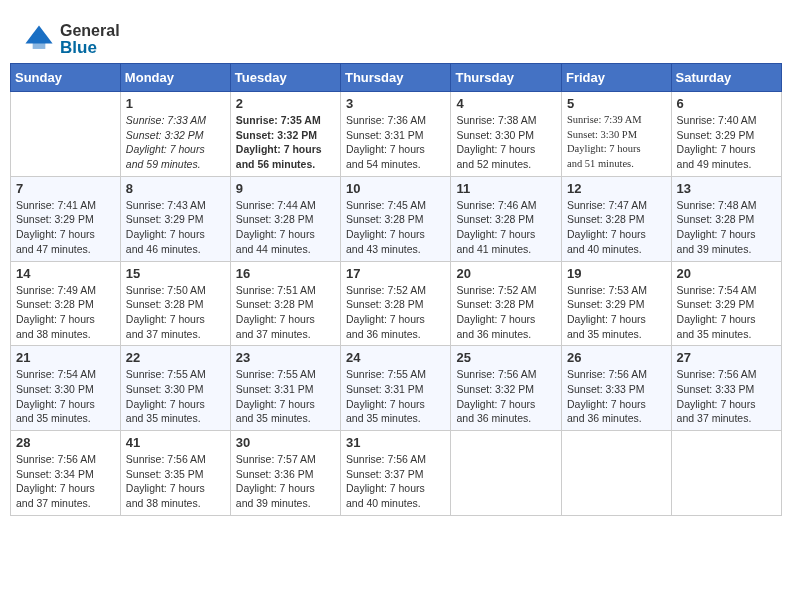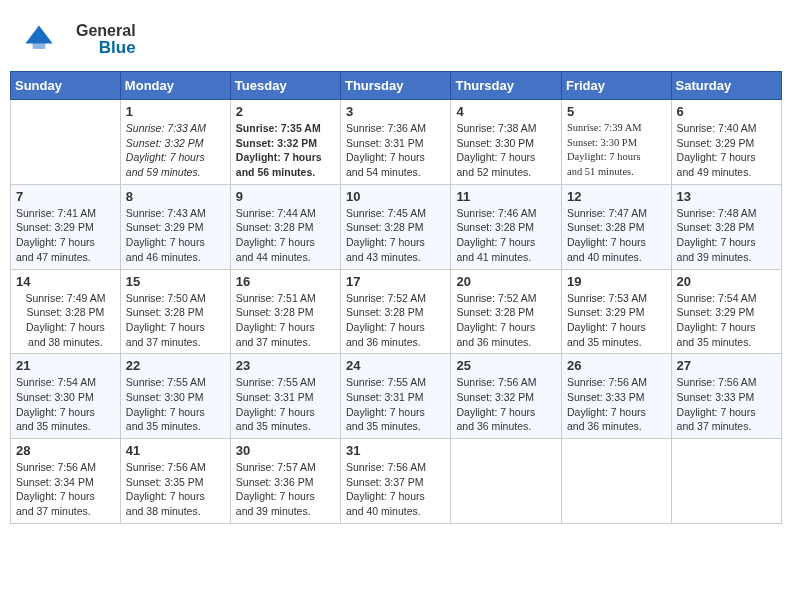--- a/index.html
+++ b/index.html
@@ -24,21 +24,20 @@
       font-weight: bold;
       color: #333;
     }
     .location {
       font-size: 15px;
       color: #555;
     }
     .calendar {
       width: 100%;
       border-collapse: collapse;
-      margin-top: 8px;
       border-radius: 15px;
     }
     .calendar thead th {
       background-color: #4472c4;
       color: #fff;
       font-size: 13px;
       font-weight: bold;
       padding: 6px 4px;
       text-align: left;
       border: 1px solid #2a52a4;
@@ -65,22 +64,21 @@
       font-size: 10.5px;
       color: #333;
       line-height: 1.4;
     }
     .empty-cell {
       background: #fafafa;
     }
     .logo-wrapper {
       display: flex;
       align-items: center;
-      gap: 18px;
-      text-align: right;
+      gap: 2px;
     }
     .logo-icon {
       width: 38px;
       height: 38px;
     }
     .logo-name {
       display: flex;
       flex-direction: column;
       line-height: 1.0;
     }
@@ -216,21 +214,21 @@
           <span class="day-number">13</span>
           <div class="day-info" style="white-space: pre-line;">Sunrise: 7:48 AM
 Sunset: 3:28 PM
 Daylight: 7 hours
 and 39 minutes.</div>
         </td>
       </tr>
       <tr>
         <td>
           <span class="day-number">14</span>
-          <div class="day-info" style="white-space: pre-line; text-align: center;">Sunrise: 7:49 AM
+          <div class="day-info" style="white-space: pre-line;">Sunrise: 7:49 AM
 Sunset: 3:28 PM
 Daylight: 7 hours
 and 38 minutes.</div>
         </td>
         <td>
           <span class="day-number">15</span>
           <div class="day-info" style="white-space: pre-line;">Sunrise: 7:50 AM
 Sunset: 3:28 PM
 Daylight: 7 hours
 and 37 minutes.</div>

